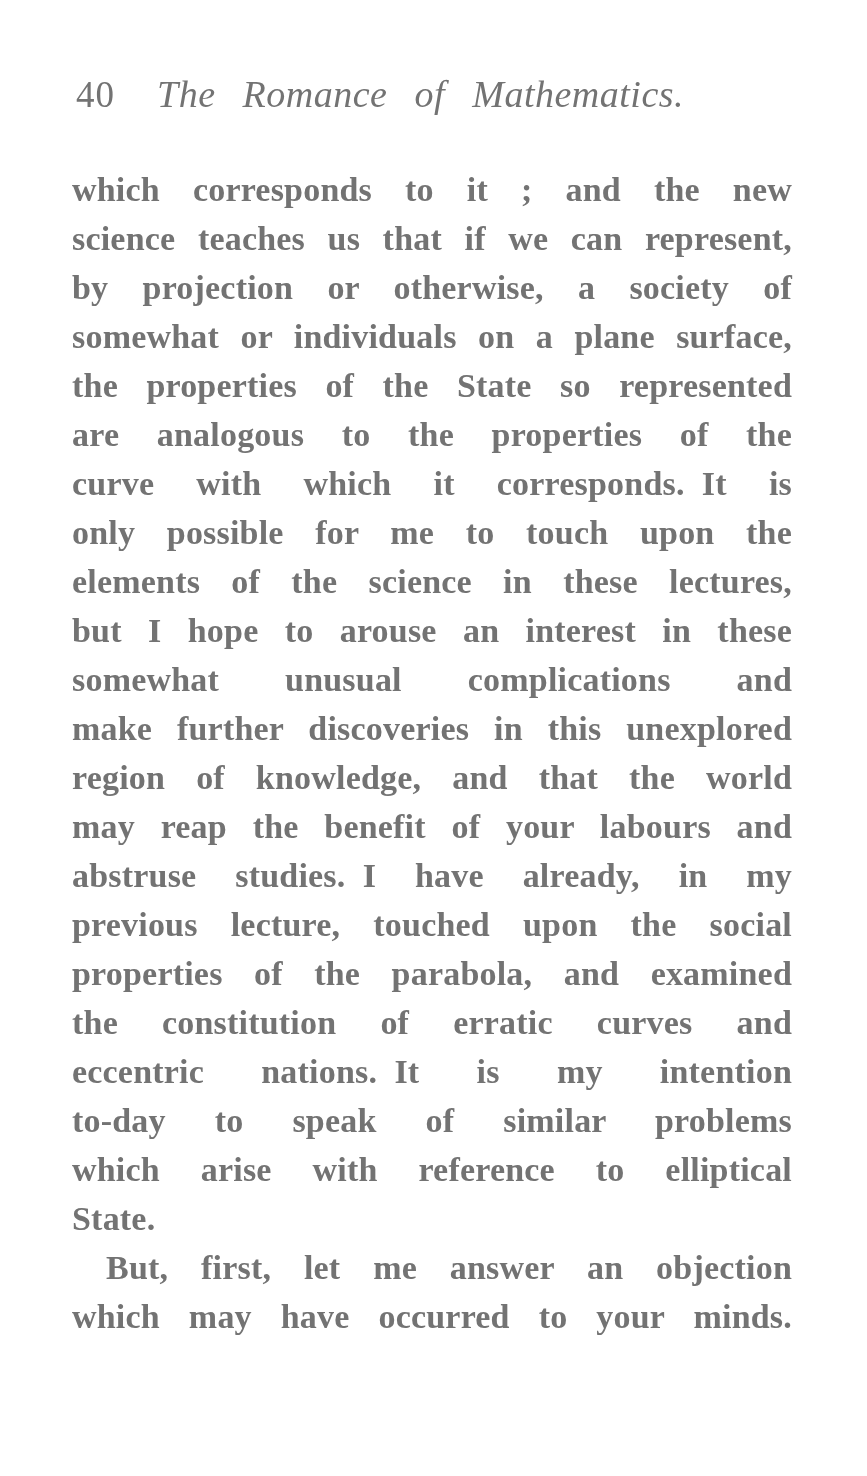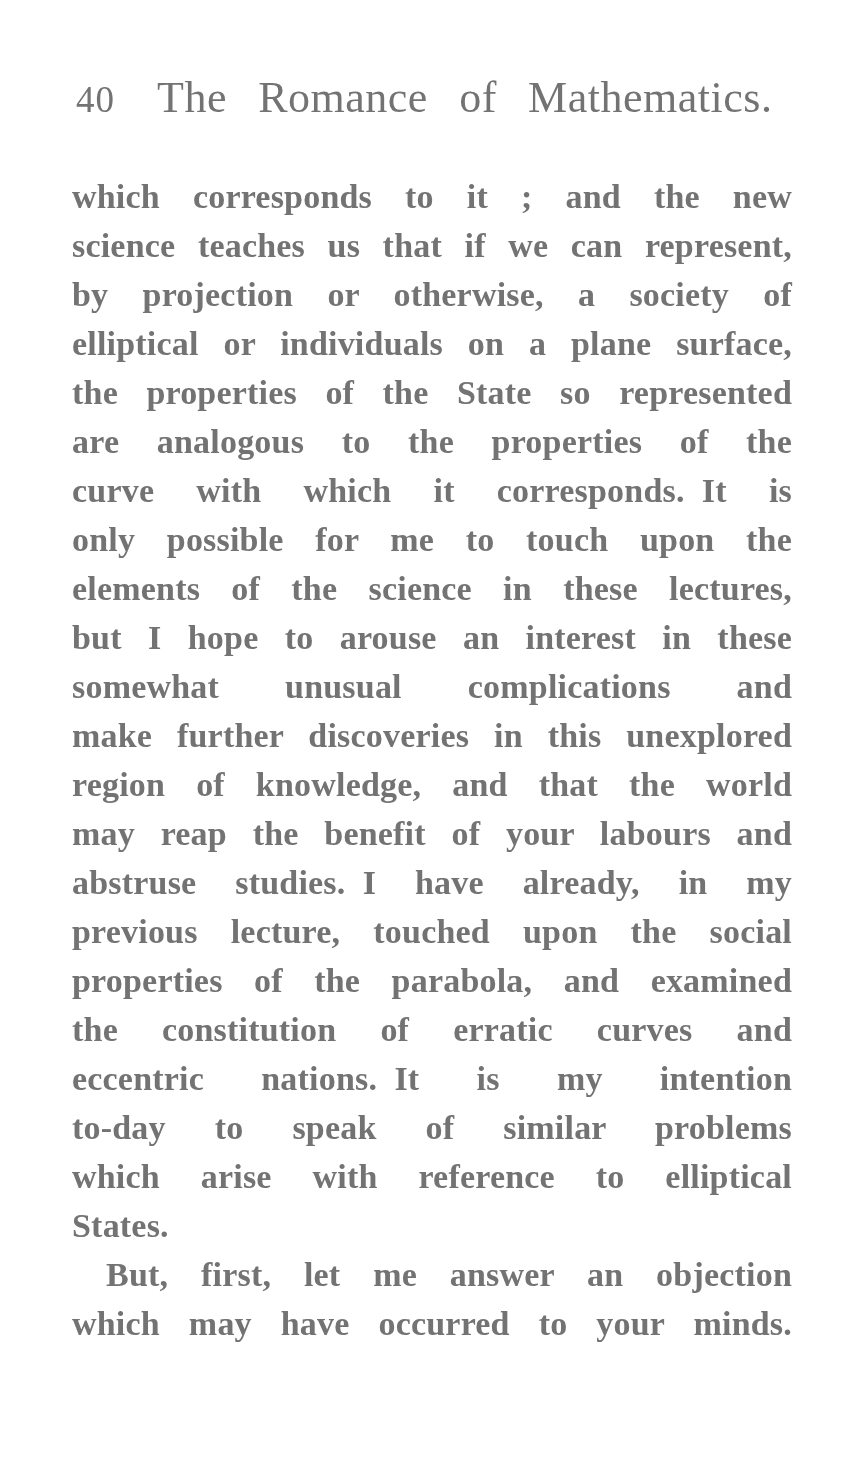--- a/index.html
+++ b/index.html
@@ -23,21 +23,22 @@
     align-items: baseline;
     margin-left: 76px;
     width: 664px;
     white-space: nowrap;
   }
   .page-number {
     font-size: 37px;
     letter-spacing: 1px;
   }
   .running-title {
-    font-size: 44px;
+    font-style: italic;
+    font-size: 38px;
     margin-left: 42px;
     word-spacing: 0.45em;
     letter-spacing: 0.5px;
   }
   .page-body {
     margin-top: 49px;
     margin-left: 72px;
     width: 720px;
     font-weight: bold;
   }
@@ -64,35 +65,35 @@
 
 <div class="page" style="background: rgb(255, 255, 255); color: #737373;">
   <div class="running-header">
     <span class="page-number">40</span>
     <span class="running-title">The Romance of Mathematics.</span>
   </div>
   <div class="page-body">
       <div class="line justify">which corresponds to it ; and the new</div>
       <div class="line justify">science teaches us that if we can represent,</div>
       <div class="line justify">by projection or otherwise, a society of</div>
-      <div class="line justify">elliptical or individuals on a plane surface,</div>
+      <div class="line justify">somewhat or individuals on a plane surface,</div>
       <div class="line justify">the properties of the State so represented</div>
       <div class="line justify">are analogous to the properties of the</div>
       <div class="line justify">curve with which it corresponds. It is</div>
       <div class="line justify">only possible for me to touch upon the</div>
       <div class="line justify">elements of the science in these lectures,</div>
       <div class="line justify">but I hope to arouse an interest in these</div>
       <div class="line justify">somewhat unusual complications and</div>
       <div class="line justify">make further discoveries in this unexplored</div>
       <div class="line justify">region of knowledge, and that the world</div>
       <div class="line justify">may reap the benefit of your labours and</div>
       <div class="line justify">abstruse studies. I have already, in my</div>
       <div class="line justify">previous lecture, touched upon the social</div>
       <div class="line justify">properties of the parabola, and examined</div>
       <div class="line justify">the constitution of erratic curves and</div>
       <div class="line justify">eccentric nations. It is my intention</div>
       <div class="line justify">to-day to speak of similar problems</div>
       <div class="line justify">which arise with reference to elliptical</div>
-      <div class="line">States.</div>
+      <div class="line">State.</div>
       <div class="line justify indent">But, first, let me answer an objection</div>
       <div class="line justify">which may have occurred to your minds.</div>
     </div>
 </div>
 
 </body></html>

